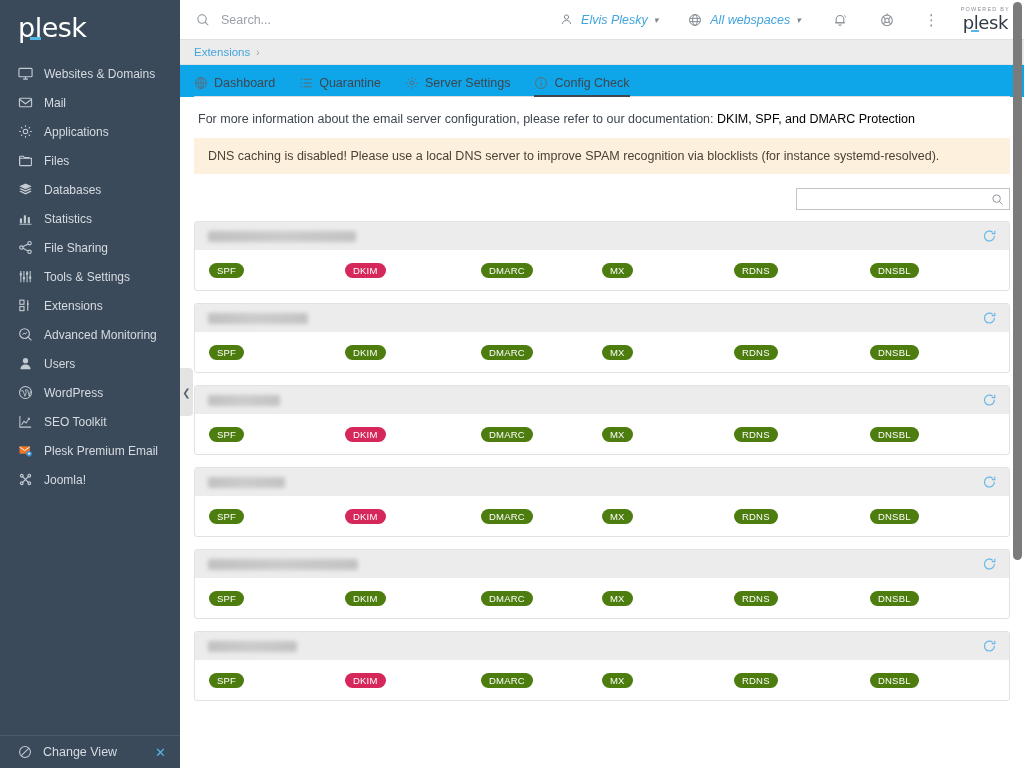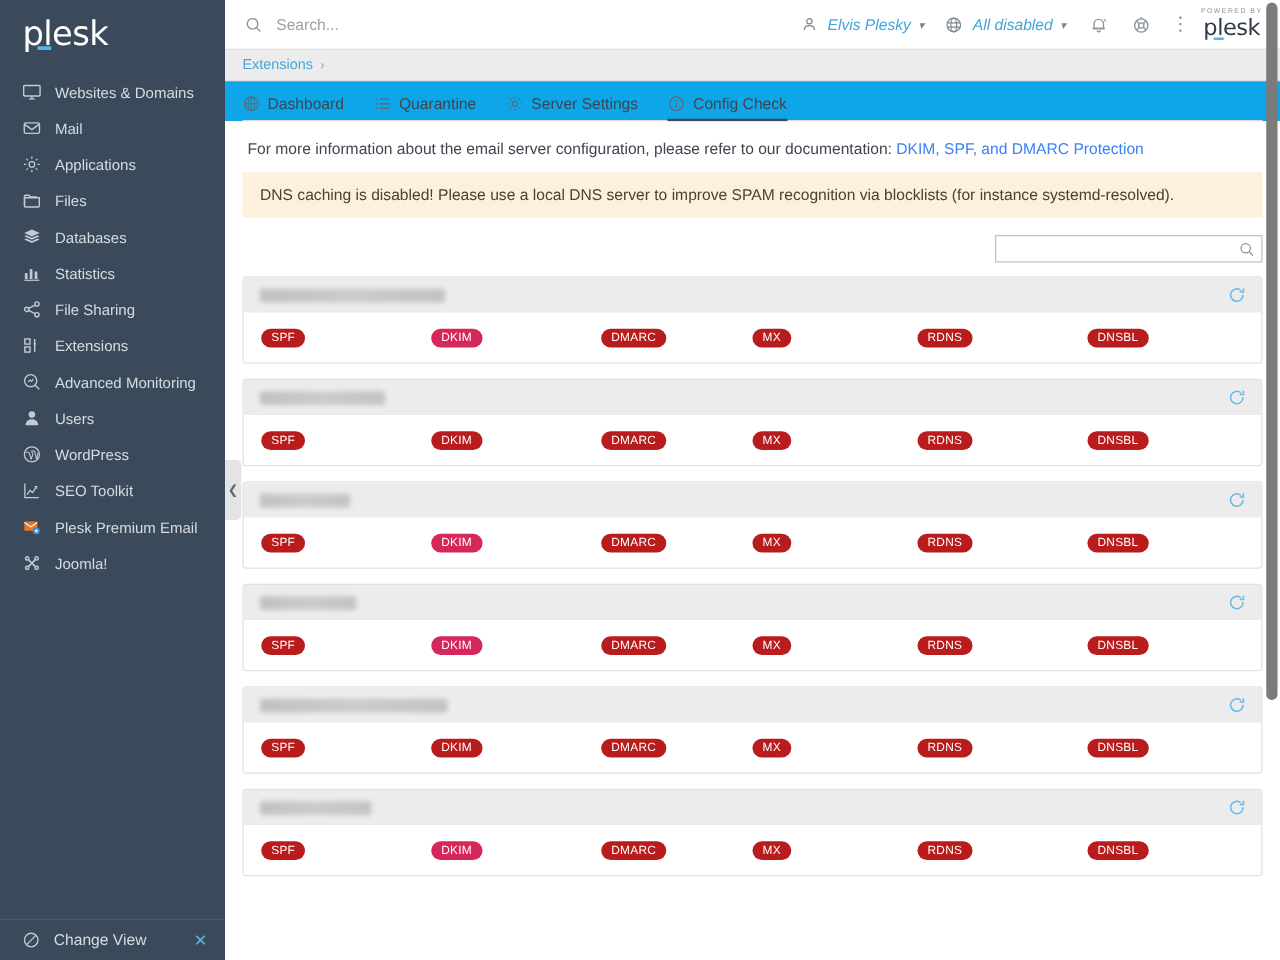--- a/index.html
+++ b/index.html
@@ -64,21 +64,21 @@
   .main {
     flex: 1 1 auto; height: 768px; position: relative;
     background: #f7f7f7; display: flex; flex-direction: column;
     overflow: hidden;
   }
 
   .topbar {
     height: 40px; min-height: 40px; background: #ffffff;
     border-bottom: 1px solid #e0e0e0;
     display: flex; align-items: center; padding: 0 14px 0 13px;
-    gap: 4px;
+    gap: 17px;
   }
   .search-box { display: flex; align-items: center; gap: 8px; flex: 1 1 auto; }
   .search-input {
     border: none; outline: none; background: transparent;
     font-family: "Liberation Sans", sans-serif; font-size: 12.5px;
     color: #3f4650; width: 240px; padding: 0;
   }
   .search-input::placeholder { color: #9aa1a9; }
   .top-link {
     display: flex; align-items: center; gap: 5px;
@@ -133,21 +133,21 @@
   .tab .t-ico { color: #5f6a74; display: flex; align-items: center; }
   .tab.active { border-bottom-color: #3f4650; font-weight: 400; }
 
   .content {
     flex: 1 1 auto; overflow: hidden; background: #ffffff;
     padding: 0 14px;
   }
   .doc-line {
     font-size: 12.5px; color: #3f4650; padding: 15px 0 12px 4px;
   }
-  .doc-line a { color: #3b82f6; text-decoration: none; cursor: pointer; }
+  .doc-line a { color: #000000; text-decoration: none; cursor: pointer; }
 
   .warning {
     background: #fdf0dd; color: #4a4236; font-size: 12.5px;
     padding: 11px 14px; margin-bottom: 14px;
   }
 
   .filter-row { display: flex; justify-content: flex-end; padding-bottom: 11px; }
   .filter-box {
     width: 214px; height: 22px; border: 1px solid #c4c4c4; background: #fff;
     display: flex; align-items: center; padding: 0 5px 0 7px;
@@ -180,21 +180,21 @@
     padding: 0 13px; position: relative;
   }
   .badge {
     position: absolute;
     display: inline-flex; align-items: center; justify-content: center;
     height: 15px; padding: 0 8px; border-radius: 8px;
     color: #ffffff; font-size: 9.5px; letter-spacing: 0.2px;
     font-family: "Liberation Sans", sans-serif; white-space: nowrap;
     cursor: pointer;
   }
-  .badge.ok { background: #b91c1c; }
+  .badge.ok { background: #4d7c0f; }
   .badge.bad { background: #d6275a; }
 
   
   .vscroll {
     position: absolute; right: 2px; top: 2px;
     width: 9px; height: 558px; background: #7b7b7b; border-radius: 5px;
     z-index: 8; cursor: pointer;
   }
 </style>
 </head>
@@ -266,20 +266,32 @@
       <div class="nav-item">
         <span class="nav-ico">
             <svg width="15" height="15" viewBox="0 0 16 16" fill="none" stroke="currentColor" stroke-width="1.2">
               <circle cx="12.3" cy="3.4" r="1.8"></circle>
               <circle cx="12.3" cy="12.6" r="1.8"></circle>
               <circle cx="3.6" cy="8" r="1.8"></circle>
               <path d="M5.2 7.1 10.7 4.3M5.2 8.9l5.5 2.8"></path>
             </svg>
           </span>
         <span class="nav-label">File Sharing</span>
+      </div>
+      <div class="nav-item">
+        <span class="nav-ico">
+            <svg width="15" height="15" viewBox="0 0 16 16" fill="none" stroke="currentColor" stroke-width="1.1">
+              <path d="M3 2v12M6.3 2v12M9.7 2v12M13 2v12"></path>
+              <rect x="1.9" y="4.4" width="2.2" height="2.4" fill="currentColor" stroke="none"></rect>
+              <rect x="5.2" y="8.6" width="2.2" height="2.4" fill="currentColor" stroke="none"></rect>
+              <rect x="8.6" y="3.6" width="2.2" height="2.4" fill="currentColor" stroke="none"></rect>
+              <rect x="11.9" y="8" width="2.2" height="2.4" fill="currentColor" stroke="none"></rect>
+            </svg>
+          </span>
+        <span class="nav-label">Tools &amp; Settings</span>
       </div>
       <div class="nav-item">
         <span class="nav-ico">
             <svg width="15" height="15" viewBox="0 0 16 16" fill="none" stroke="currentColor" stroke-width="1.2">
               <rect x="2" y="2.3" width="4.4" height="4.4"></rect>
               <rect x="2" y="9.1" width="4.4" height="4.4"></rect>
               <path d="M10.4 2.3v11.2"></path>
               <rect x="9.6" y="5.6" width="1.7" height="1.7" fill="currentColor" stroke="none"></rect>
             </svg>
           </span>
@@ -387,21 +399,21 @@
       </div>
 
       <div class="top-link" style="margin-left:10px">
         <span class="top-ico">
             <svg width="14" height="14" viewBox="0 0 16 16" fill="none" stroke="#7d868f" stroke-width="1.1">
               <circle cx="8" cy="8" r="6.2"></circle>
               <ellipse cx="8" cy="8" rx="2.7" ry="6.2"></ellipse>
               <path d="M2.1 6.1h11.8M2.1 9.9h11.8"></path>
             </svg>
           </span>
-        <span>All disabled</span>
+        <span>All webspaces</span>
         <span class="chev">▾</span>
       </div>
 
       <span class="top-ico" style="margin-left:12px">
           <svg width="16" height="16" viewBox="0 0 16 16" fill="none" stroke="currentColor" stroke-width="1.1">
             <path d="M4.2 10.8V7.3a3.8 3.8 0 0 1 7.6 0v3.5z"></path>
             <path d="M3.1 10.8h9.8"></path>
             <path d="M6.6 12.4a1.5 1.5 0 0 0 2.8 0"></path>
             <path d="M12.3 3.3c.7.5 1.1 1.3 1.2 2.1" stroke-width="0.9"></path>
           </svg>

